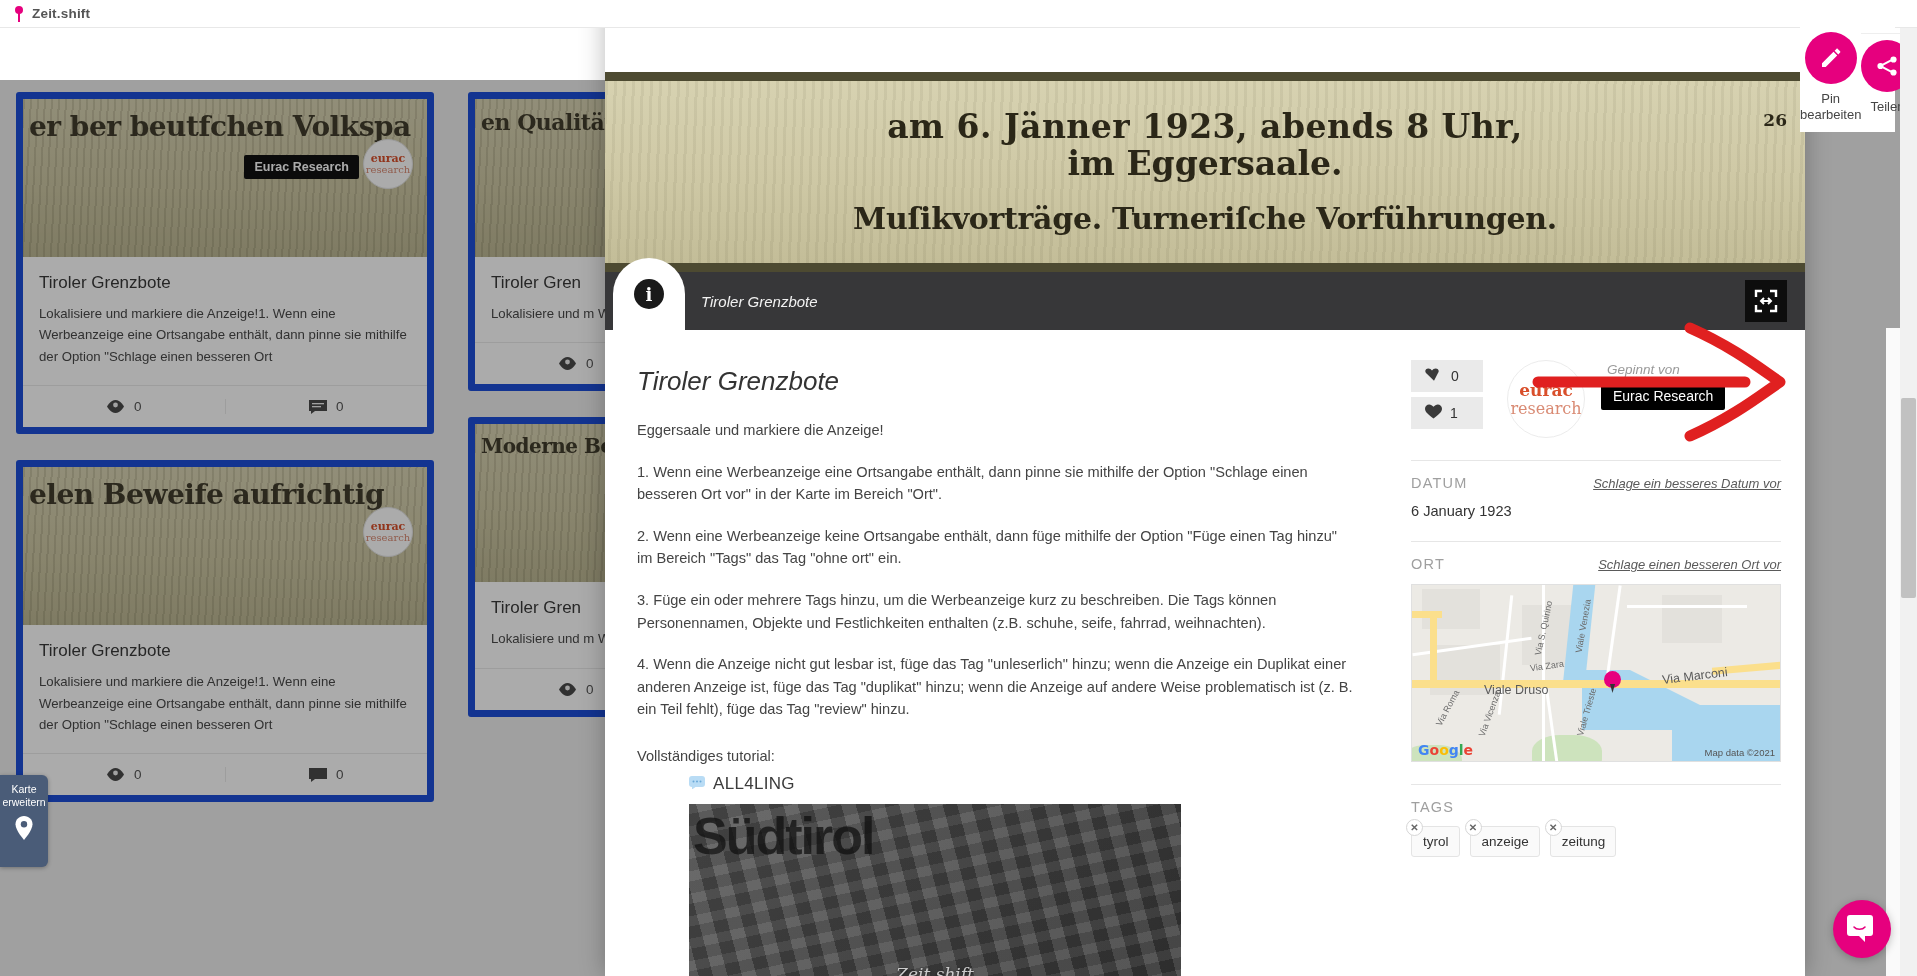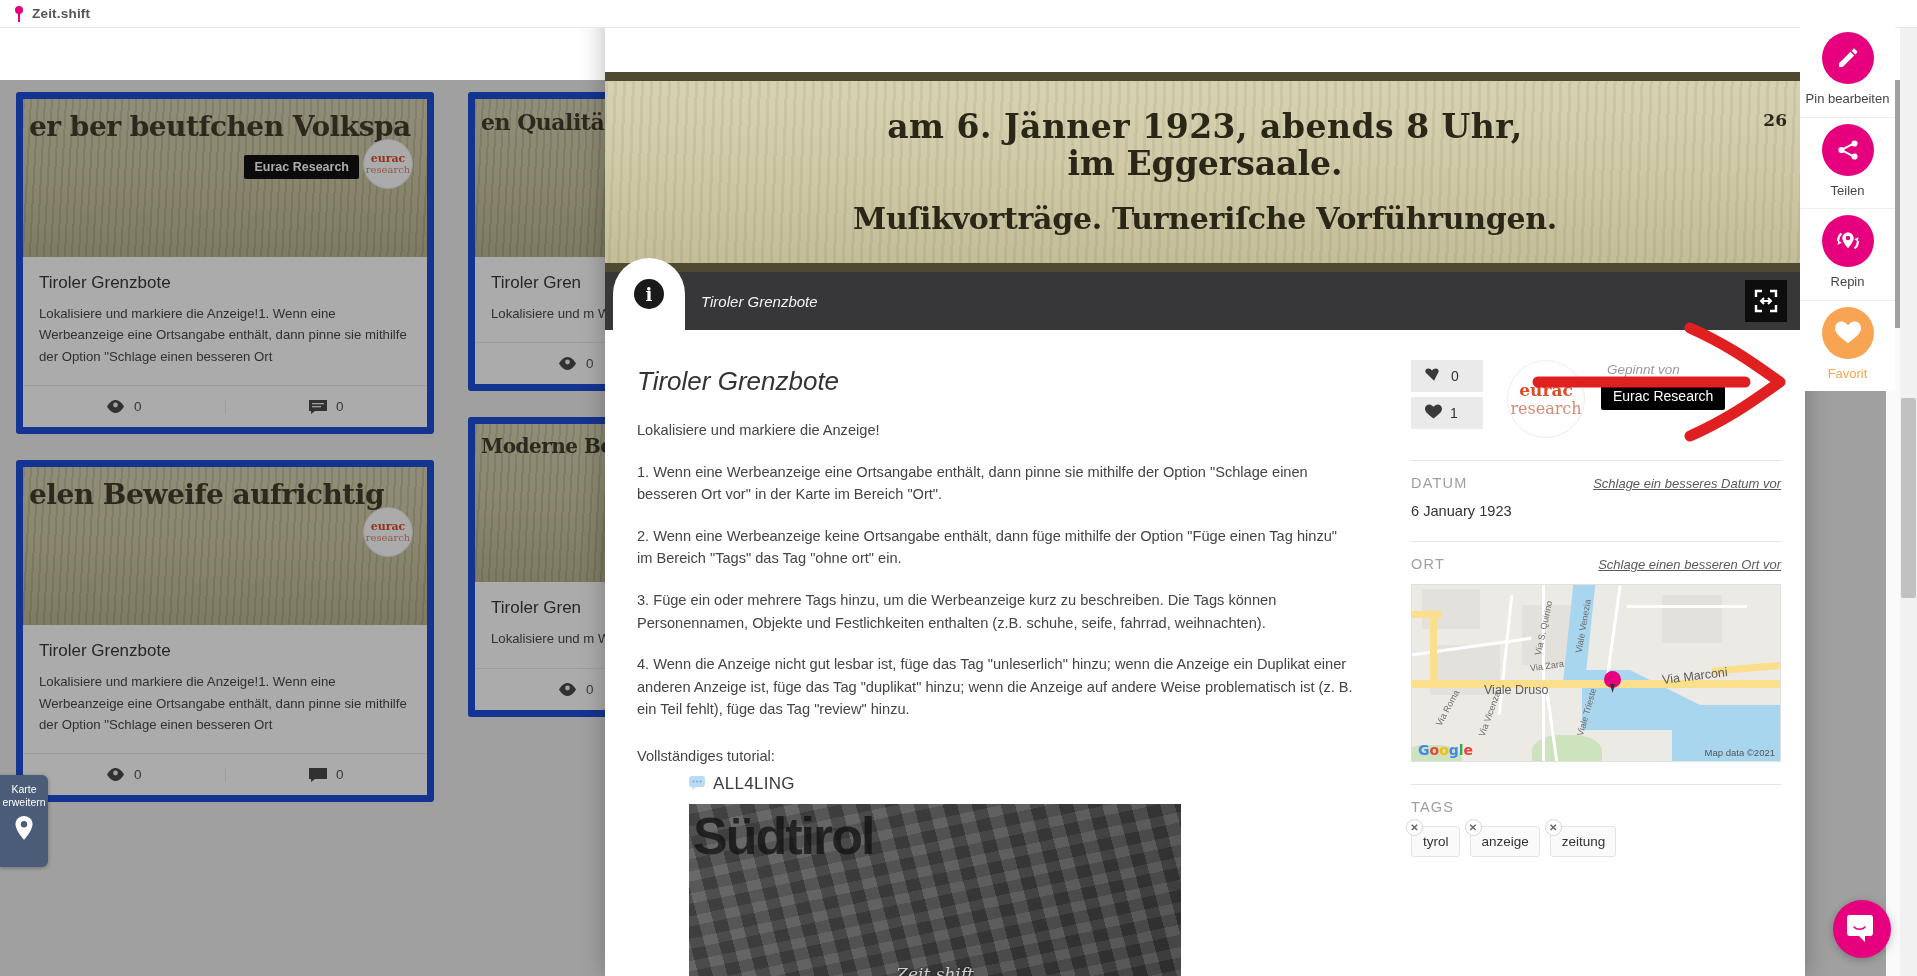--- a/index.html
+++ b/index.html
@@ -257,21 +257,21 @@
   }
   .tag-x {
     position:absolute; left:-6px; top:-8px; width:17px; height:17px; border-radius:50%;
     background:#fff; border:1px solid #d6d6d6; color:#666; font-size:10px;
     display:flex; align-items:center; justify-content:center; font-weight:bold;
   }
 
   
   .rail {
     position: absolute; right: 22px; top: 18px; width: 95px; z-index: 45;
-    background: #fff; display:flex; flex-direction:column; align-items:center;
+    background: #fff; display:flex; flex-direction:row; align-items:center;
     padding-top: 8px;
   }
   .rail-item { width: 95px; padding: 6px 0 10px 0; display:flex; flex-direction:column; align-items:center; }
   .rail-item + .rail-item { border-top: 1px solid #eee; }
   .rail-circle {
     width: 52px; height: 52px; border-radius: 50%; background:#e6007e;
     display:flex; align-items:center; justify-content:center;
   }
   .rail-circle.fav { background:#f7a553; }
   .rail-label { margin-top: 7px; font-size: 13px; color:#454545; text-align:center; line-height:1.2; }
@@ -480,21 +480,21 @@
         <svg width="24" height="24" viewBox="0 0 24 24">
           <path d="M2 8V2h6M22 8V2h-6M2 16v6h6M22 16v6h-6" fill="none" stroke="#fff" stroke-width="2.4"></path>
           <path d="M8 12h8M10 9l-3 3 3 3M14 9l3 3-3 3" fill="none" stroke="#fff" stroke-width="2"></path>
         </svg>
       </div>
     </div>
 
     <div class="modal-body">
       <div class="mb-left">
         <h1 class="mb-title">Tiroler Grenzbote</h1>
-        <p class="mb-p">Lokalisiere und markiere die Anzeige!</p>
+        <p class="mb-p">Eggersaale und markiere die Anzeige!</p>
         <p class="mb-p">1. Wenn eine Werbeanzeige eine Ortsangabe enthält, dann pinne sie mithilfe der Option "Schlage einen besseren Ort vor" in der Karte im Bereich "Ort".</p>
         <p class="mb-p">2. Wenn eine Werbeanzeige keine Ortsangabe enthält, dann füge mithilfe der Option "Füge einen Tag hinzu" im Bereich "Tags" das Tag "ohne ort" ein.</p>
         <p class="mb-p">3. Füge ein oder mehrere Tags hinzu, um die Werbeanzeige kurz zu beschreiben. Die Tags können Personennamen, Objekte und Festlichkeiten enthalten (z.B. schuhe, seife, fahrrad, weihnachten).</p>
         <p class="mb-p">4. Wenn die Anzeige nicht gut lesbar ist, füge das Tag "unleserlich" hinzu; wenn die Anzeige ein Duplikat einer anderen Anzeige ist, füge das Tag "duplikat" hinzu; wenn die Anzeige auf andere Weise problematisch ist (z. B. ein Teil fehlt), füge das Tag "review" hinzu.</p>
         <div class="mb-tutlabel">Vollständiges tutorial:</div>
         <div class="tut-link">
           <span>
             <svg width="16" height="13" viewBox="0 0 16 13">
                 <rect x="0" y="0" width="16" height="11" rx="3" fill="#b9dcf5"></rect>
                 <path d="M3 11l0 2.5 3.5-2.5z" fill="#b9dcf5"></path>

